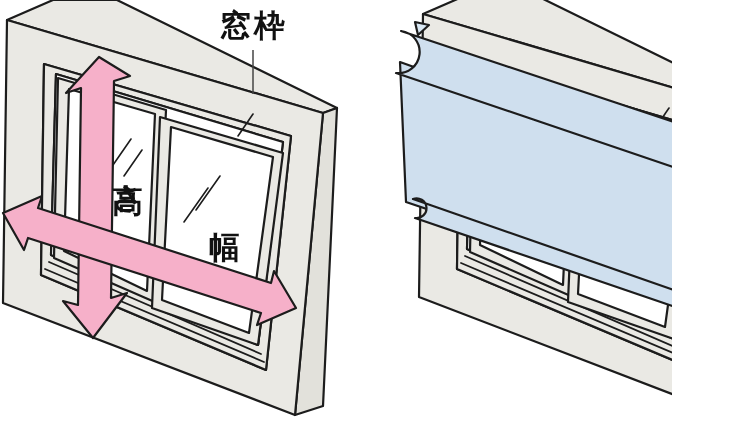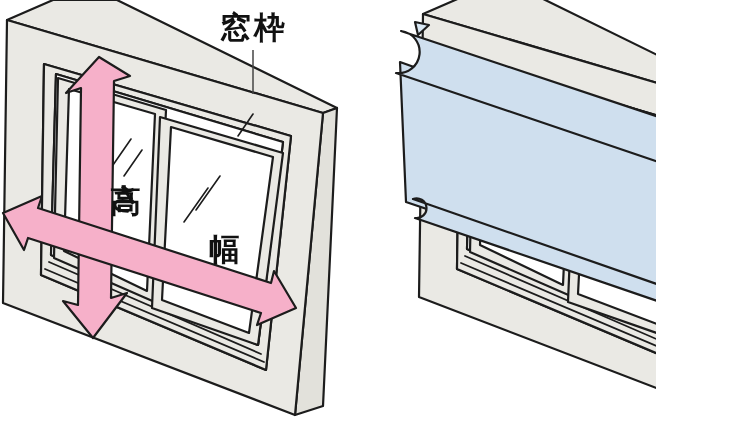--- a/index.html
+++ b/index.html
@@ -1,21 +1,22 @@
 <!DOCTYPE html>
 <html><head>
 <meta charset="utf-8">
 <style>
   html,body{margin:0;padding:0;background:#fff;}
   .stage{
     position:relative;
     width:656px;height:422px;
     background:#ffffff;
     overflow:hidden;
-    font-family:Liberation Sans, sans-serif;
+    font-family:Liberation Mono, monospace;
+    padding-left:16px;
   }
   .stage svg{position:absolute;left:0;top:0;}
   .diagram-label{
     position:absolute;
     color:#111;
     font-weight:700;
     line-height:1.0;
     white-space:nowrap;
   }
   .lbl-frame{left:220px;top:12px;font-size:31px;letter-spacing:3px;}

